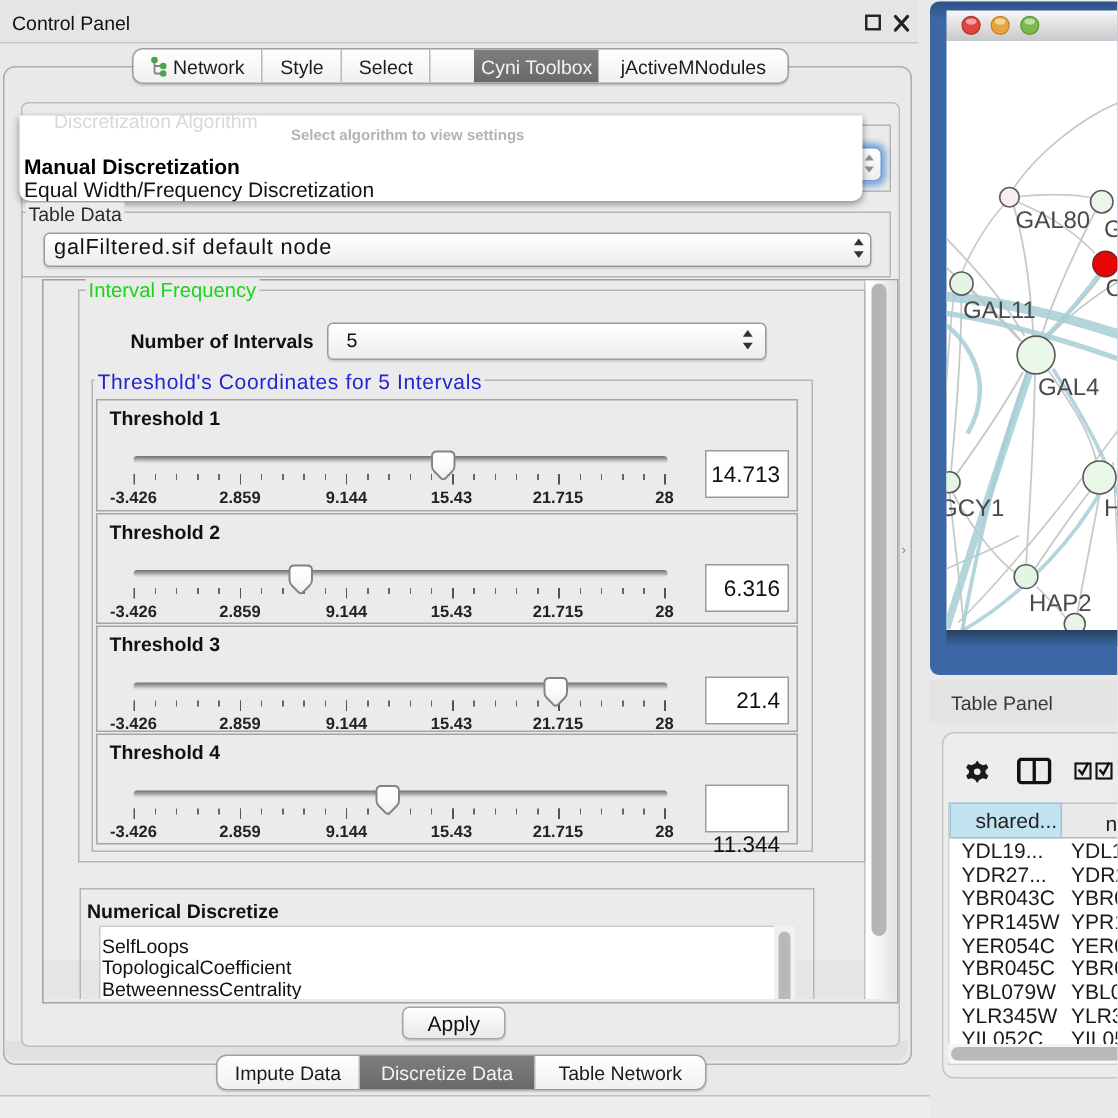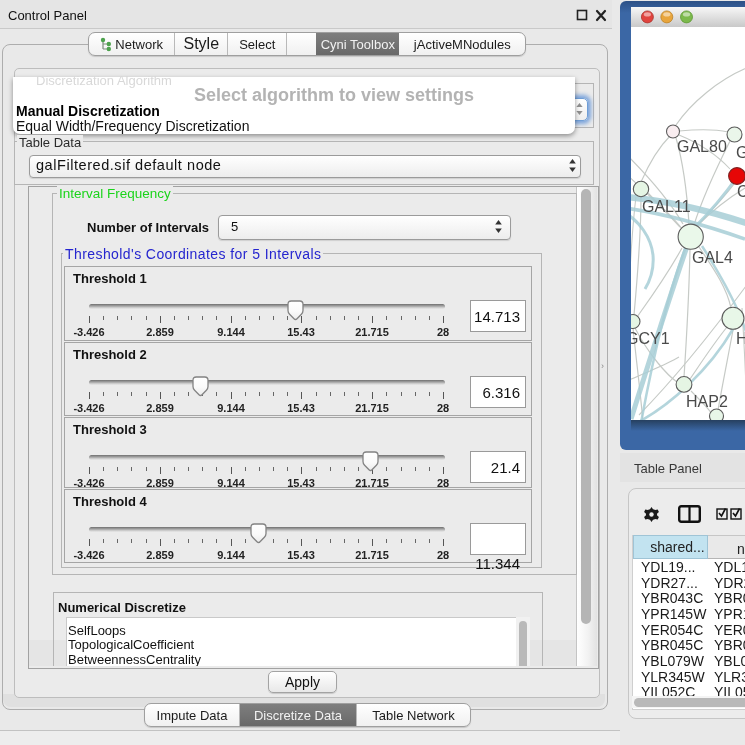--- a/index.html
+++ b/index.html
@@ -24,36 +24,36 @@
 <div class="abs" style="left:14px;top:68px;width:584px;height:628px;border:1px solid #bdbdbd;border-radius:5px;background:#ebebeb;"></div>
 
 <div class="abs" style="left:88px;top:32px;width:436px;height:22px;border:1px solid #9f9f9f;border-radius:7px;background:linear-gradient(#ffffff,#f0f0f0);box-shadow:0 1px 1px rgba(0,0,0,0.15);overflow:hidden;display:flex;">
  <div style="width:87px;display:flex;align-items:center;justify-content:center;border-right:1px solid #b9b9b9;font-size:13px;color:#1b1b1b;">
   <svg width="12" height="15" viewBox="0 0 12 15" style="margin-right:3px;">
     <path d="M3 3 L3 12 M3 7 L8.5 7 M3 12 L8.5 12" stroke="#7b8b7b" stroke-width="1.2" fill="none"></path>
     <circle cx="3" cy="3" r="2.2" fill="#4da24d"></circle>
         <circle cx="8.8" cy="7" r="2.2" fill="#4da24d"></circle>
         <circle cx="8.8" cy="12" r="2.2" fill="#4da24d"></circle>
   </svg>Network</div>
- <div style="width:53px;display:flex;align-items:center;justify-content:center;border-right:1px solid #b9b9b9;font-size:16px;color:#1b1b1b;">Style</div>
+ <div style="width:53px;display:flex;align-items:center;justify-content:center;border-right:1px solid #b9b9b9;font-size:13px;color:#1b1b1b;">Style</div>
  <div style="width:59px;display:flex;align-items:center;justify-content:center;border-right:1px solid #b9b9b9;font-size:13px;color:#1b1b1b;">Select</div>
  <div style="width:85px;display:flex;align-items:center;justify-content:center;background:linear-gradient(#7e7e7e,#696969);font-size:13px;color:#f2f2f2;margin-left:29px;">Cyni Toolbox</div>
  <div style="width:128px;display:flex;align-items:center;justify-content:center;font-size:13px;color:#1b1b1b;">jActiveMNodules</div>
 </div>
 
 <div class="abs" style="left:20px;top:83px;width:572px;height:43px;border:1px solid #b5b5b5;"></div>
 <div class="abs" style="left:29px;top:98px;width:557px;height:21px;border:1px solid #6f9ed6;border-radius:5px;background:linear-gradient(#ffffff,#eeeeee);box-shadow:0 0 4px 2.5px rgba(85,140,215,0.75);"></div>
 <svg class="abs" style="left:575px;top:102px;" width="9" height="14" viewBox="0 0 9 14">
  <path d="M4.5 1 L7.6 5 L1.4 5 Z" fill="#8f8f8f"></path>
     <path d="M4.5 13 L7.6 9 L1.4 9 Z" fill="#8f8f8f"></path>
 </svg>
 
 <div class="abs" style="left:13px;top:77px;width:562px;height:57px;background:#ffffff;border-radius:0 0 7px 7px;box-shadow:0 2px 5px rgba(0,0,0,0.4);"></div>
 <div class="abs" style="left:36px;top:73px;font-size:13px;color:#d8d8d8;">Discretization Algorithm</div>
-<div class="abs" style="left:194px;top:85px;font-size:18px;color:#b3b3b3;font-weight:bold;">Select algorithm to view settings</div>
+<div class="abs" style="left:194px;top:85px;font-size:10px;color:#b3b3b3;font-weight:bold;">Select algorithm to view settings</div>
 <div class="abs" style="left:16px;top:103px;font-size:14px;color:#000;font-weight:bold;">Manual Discretization</div>
 <div class="abs" style="left:16px;top:117.5px;font-size:14px;color:#111;">Equal Width/Frequency Discretization</div>
 
 <div class="abs" style="left:14px;top:141px;width:578px;height:42px;border:1px solid #b5b5b5;"></div>
 <div class="abs" style="left:17px;top:135px;font-size:13px;color:#2b2b2b;background:#ebebeb;padding:0 2px;">Table Data</div>
 <div class="abs" style="left:29px;top:155px;width:550px;height:21px;border:1px solid #9b9b9b;border-radius:4px;background:linear-gradient(#ffffff,#ededed);box-shadow:0 1px 1px rgba(0,0,0,0.12);"></div>
 <div class="abs" style="left:36px;top:157px;font-size:14.5px;letter-spacing:0.55px;color:#111;">galFiltered.sif default node</div>
 <svg class="abs" style="left:568px;top:158px;" width="9" height="15" viewBox="0 0 9 15">
  <path d="M4.5 1 L7.8 5.5 L1.2 5.5 Z" fill="#333"></path>
     <path d="M4.5 14 L7.8 9.5 L1.2 9.5 Z" fill="#333"></path>

